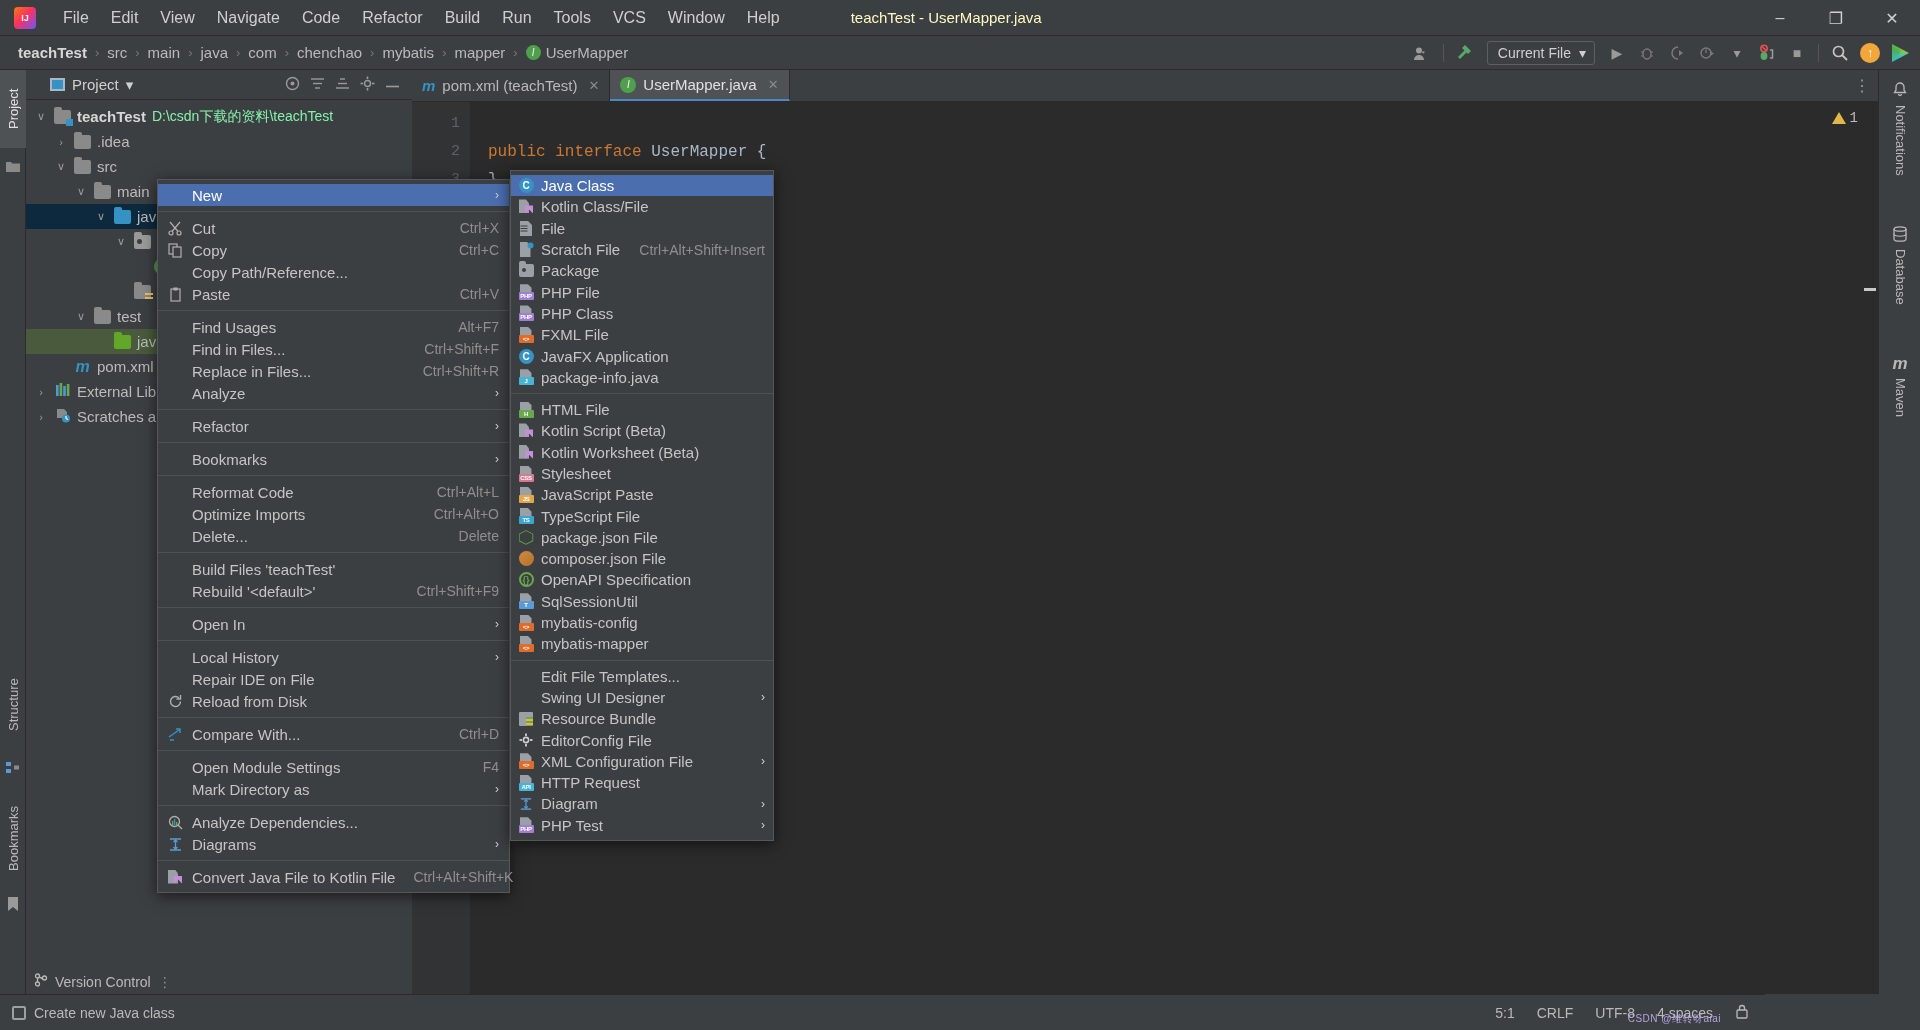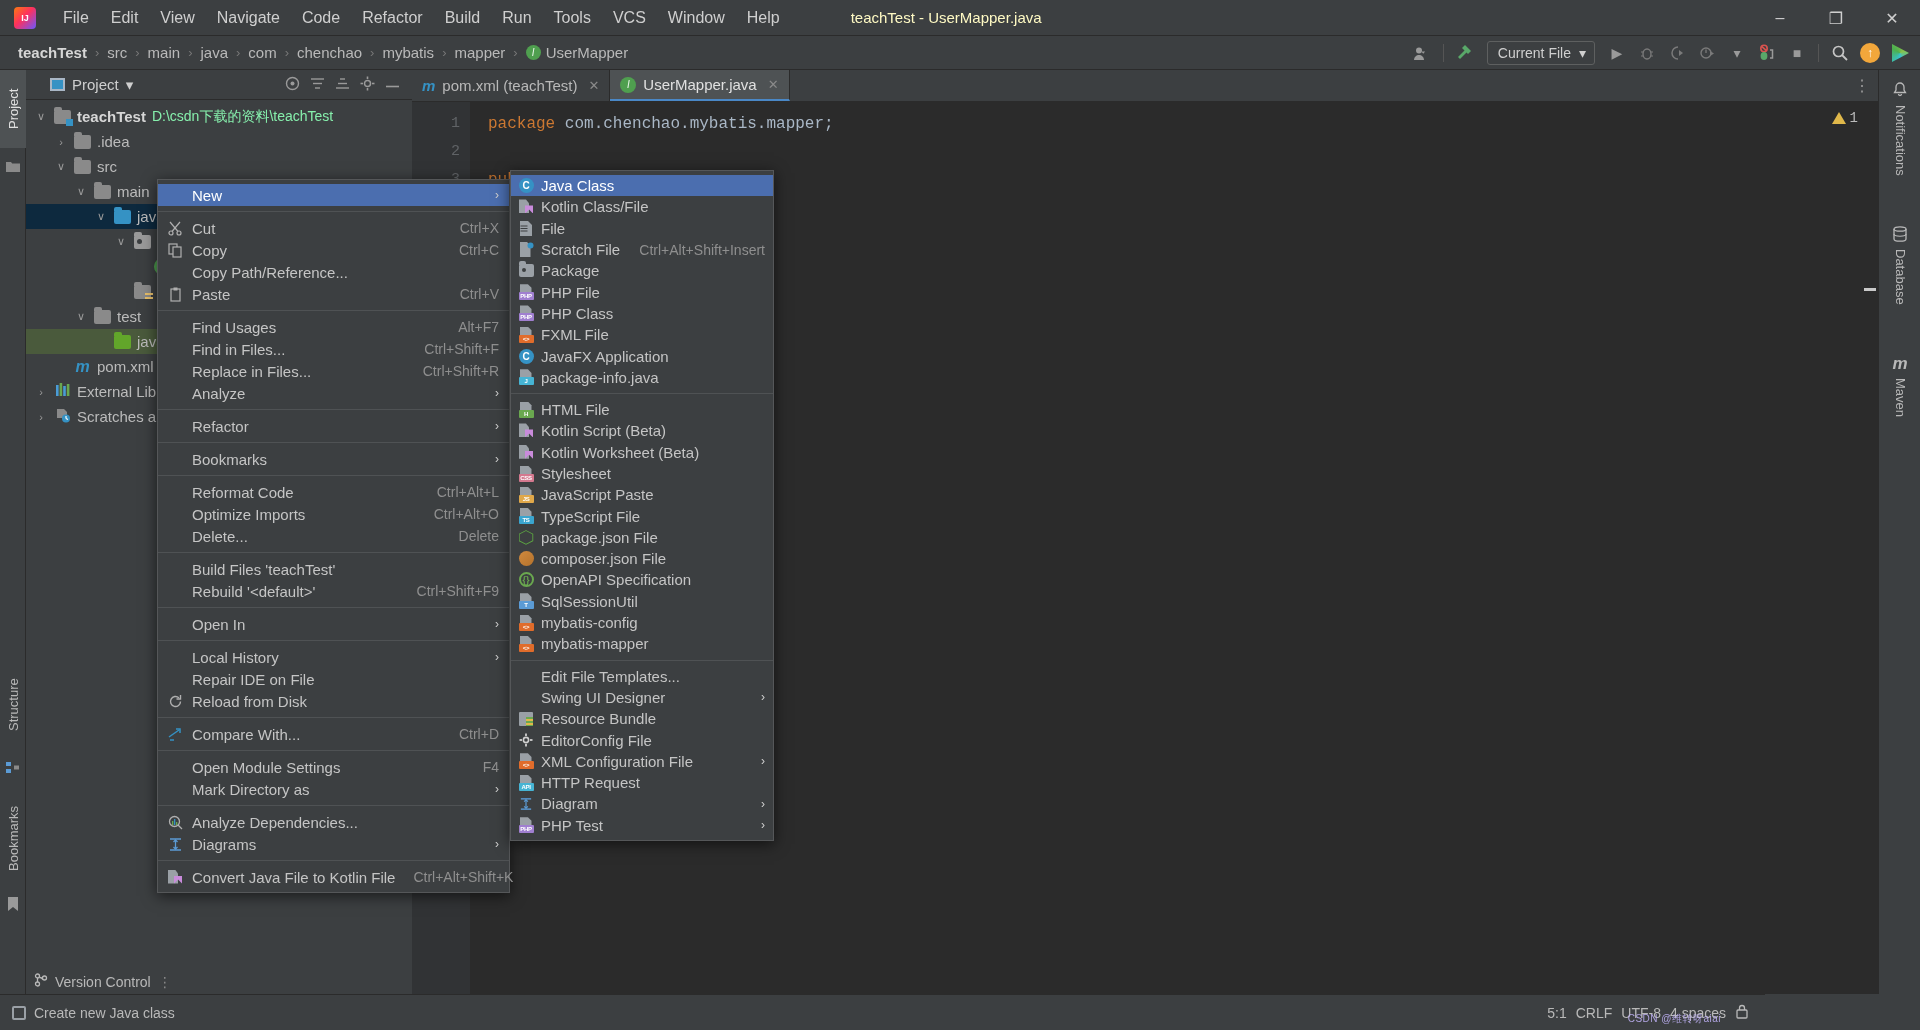--- a/index.html
+++ b/index.html
@@ -244,21 +244,21 @@
     writing-mode: vertical-rl; margin-top: 4px; white-space: nowrap;
   }
 
   
   .statusbar {
     position: absolute; left: 0; bottom: 0; width: 1765px; height: 36px;
     background: #3c3f41; border-top: 1px solid #2b2b2b;
     display: flex; align-items: center; font-size: 14px; color: #b9b9b9;
   }
   .status-left { display: flex; align-items: center; gap: 8px; padding-left: 12px; }
-  .status-right { margin-left: auto; display: flex; align-items: center; gap: 9px; padding-right: 16px; }
+  .status-right { margin-left: auto; display: flex; align-items: center; gap: 22px; padding-right: 16px; }
   .sq-ico { width: 14px; height: 14px; border: 2px solid #9aa0a6; border-radius: 2px; }
 
   
   .ctx-menu {
     position: absolute; left: 157px; top: 179px; width: 353px;
     background: #3c3f41; border: 1px solid #555759;
     box-shadow: 0 3px 14px rgba(0,0,0,.6);
     padding: 4px 0; z-index: 40;
   }
   .ctx-item {
@@ -664,21 +664,20 @@
     </div>
 
     <div class="code-area">
       <div class="gutter">
         <div>1</div>
         <div>2</div>
         <div>3</div>
         <div>4</div>
       </div>
       <div class="code-lines">
-        <div><span class="kw">package</span><span class="pkgtext"> com.chenchao.mybatis.mapper;</span></div>
         <div><span class="pkgtext"></span></div>
         <div><span class="kw">public interface</span><span class="cls"> UserMapper {</span></div>
         <div><span class="pkgtext">}</span></div>
       </div>
       <div class="warn-badge">
         <span class="tri"></span>
         <span>1</span>
       </div>
       <div class="scroll-mark"></div>
     </div>

